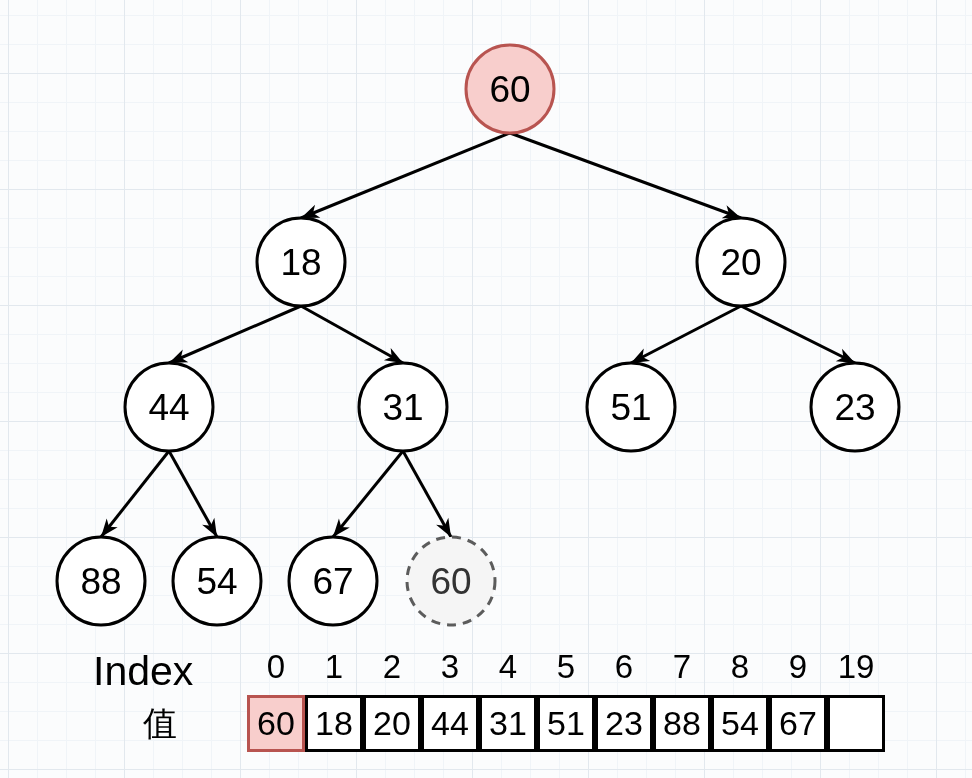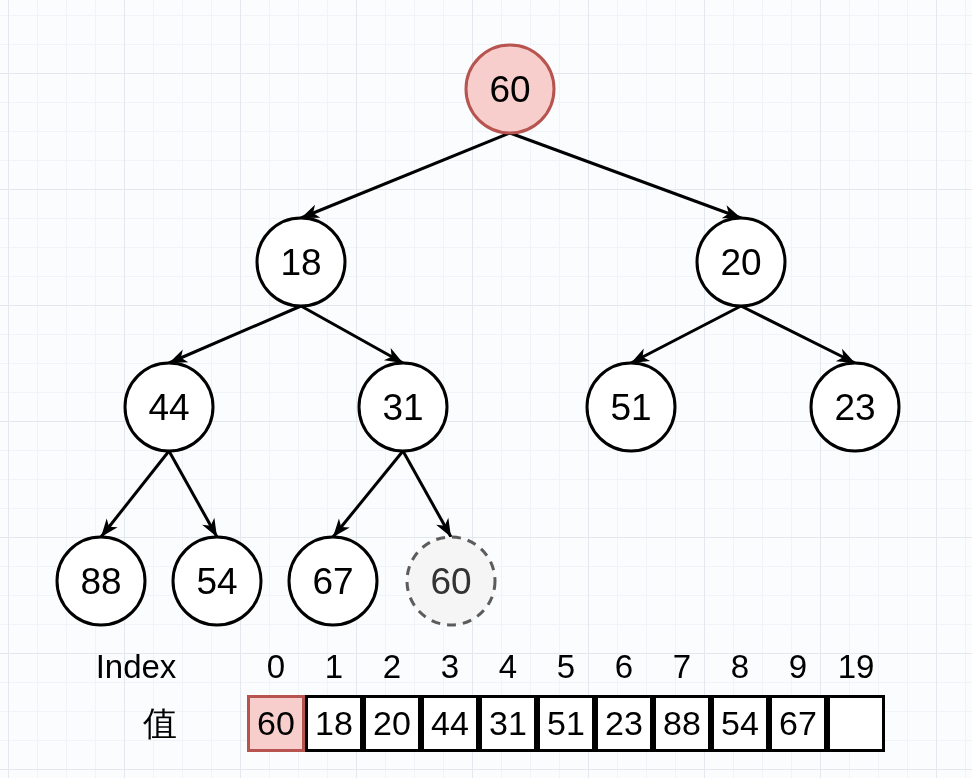--- a/index.html
+++ b/index.html
@@ -18,21 +18,21 @@
     background-position:8px 73px,8px 73px,8px 15px,8px 15px;
   }
   svg.tree{position:absolute;left:0;top:0;}
   svg.tree line{stroke:#000000;stroke-width:3;}
   svg.tree circle{fill:#ffffff;stroke:#000000;stroke-width:3;}
   svg.tree circle.hl{fill:#f8cecc;stroke:#b85450;}
   svg.tree circle.ghost{fill:#f5f5f5;stroke:#5c5c5c;stroke-dasharray:9 7;}
   svg.tree text{font-family:"Liberation Sans",sans-serif;font-size:37px;fill:#000000;text-anchor:middle;}
   svg.tree text.ghost-label{fill:#333333;}
 
-  .index-label{position:absolute;left:93px;top:648px;width:86px;text-align:center;font-size:33px;color:#000;}
+  .index-label{position:absolute;left:93px;top:648px;width:86px;text-align:center;font-size:41px;color:#000;}
   .value-label{position:absolute;left:118px;top:695px;width:84px;height:57px;line-height:57px;text-align:center;font-size:34px;color:#000;}
   .index-row{position:absolute;left:247px;top:648px;display:flex;}
   .index-row span{width:58px;text-align:center;font-size:33px;color:#000;}
   .cells-row{position:absolute;left:247px;top:695px;display:flex;}
   .cell{
     width:58px;height:57px;box-sizing:border-box;
     border:3px solid #000000;background:#ffffff;
     display:flex;align-items:center;justify-content:center;
     font-size:34px;color:#000;
   }

